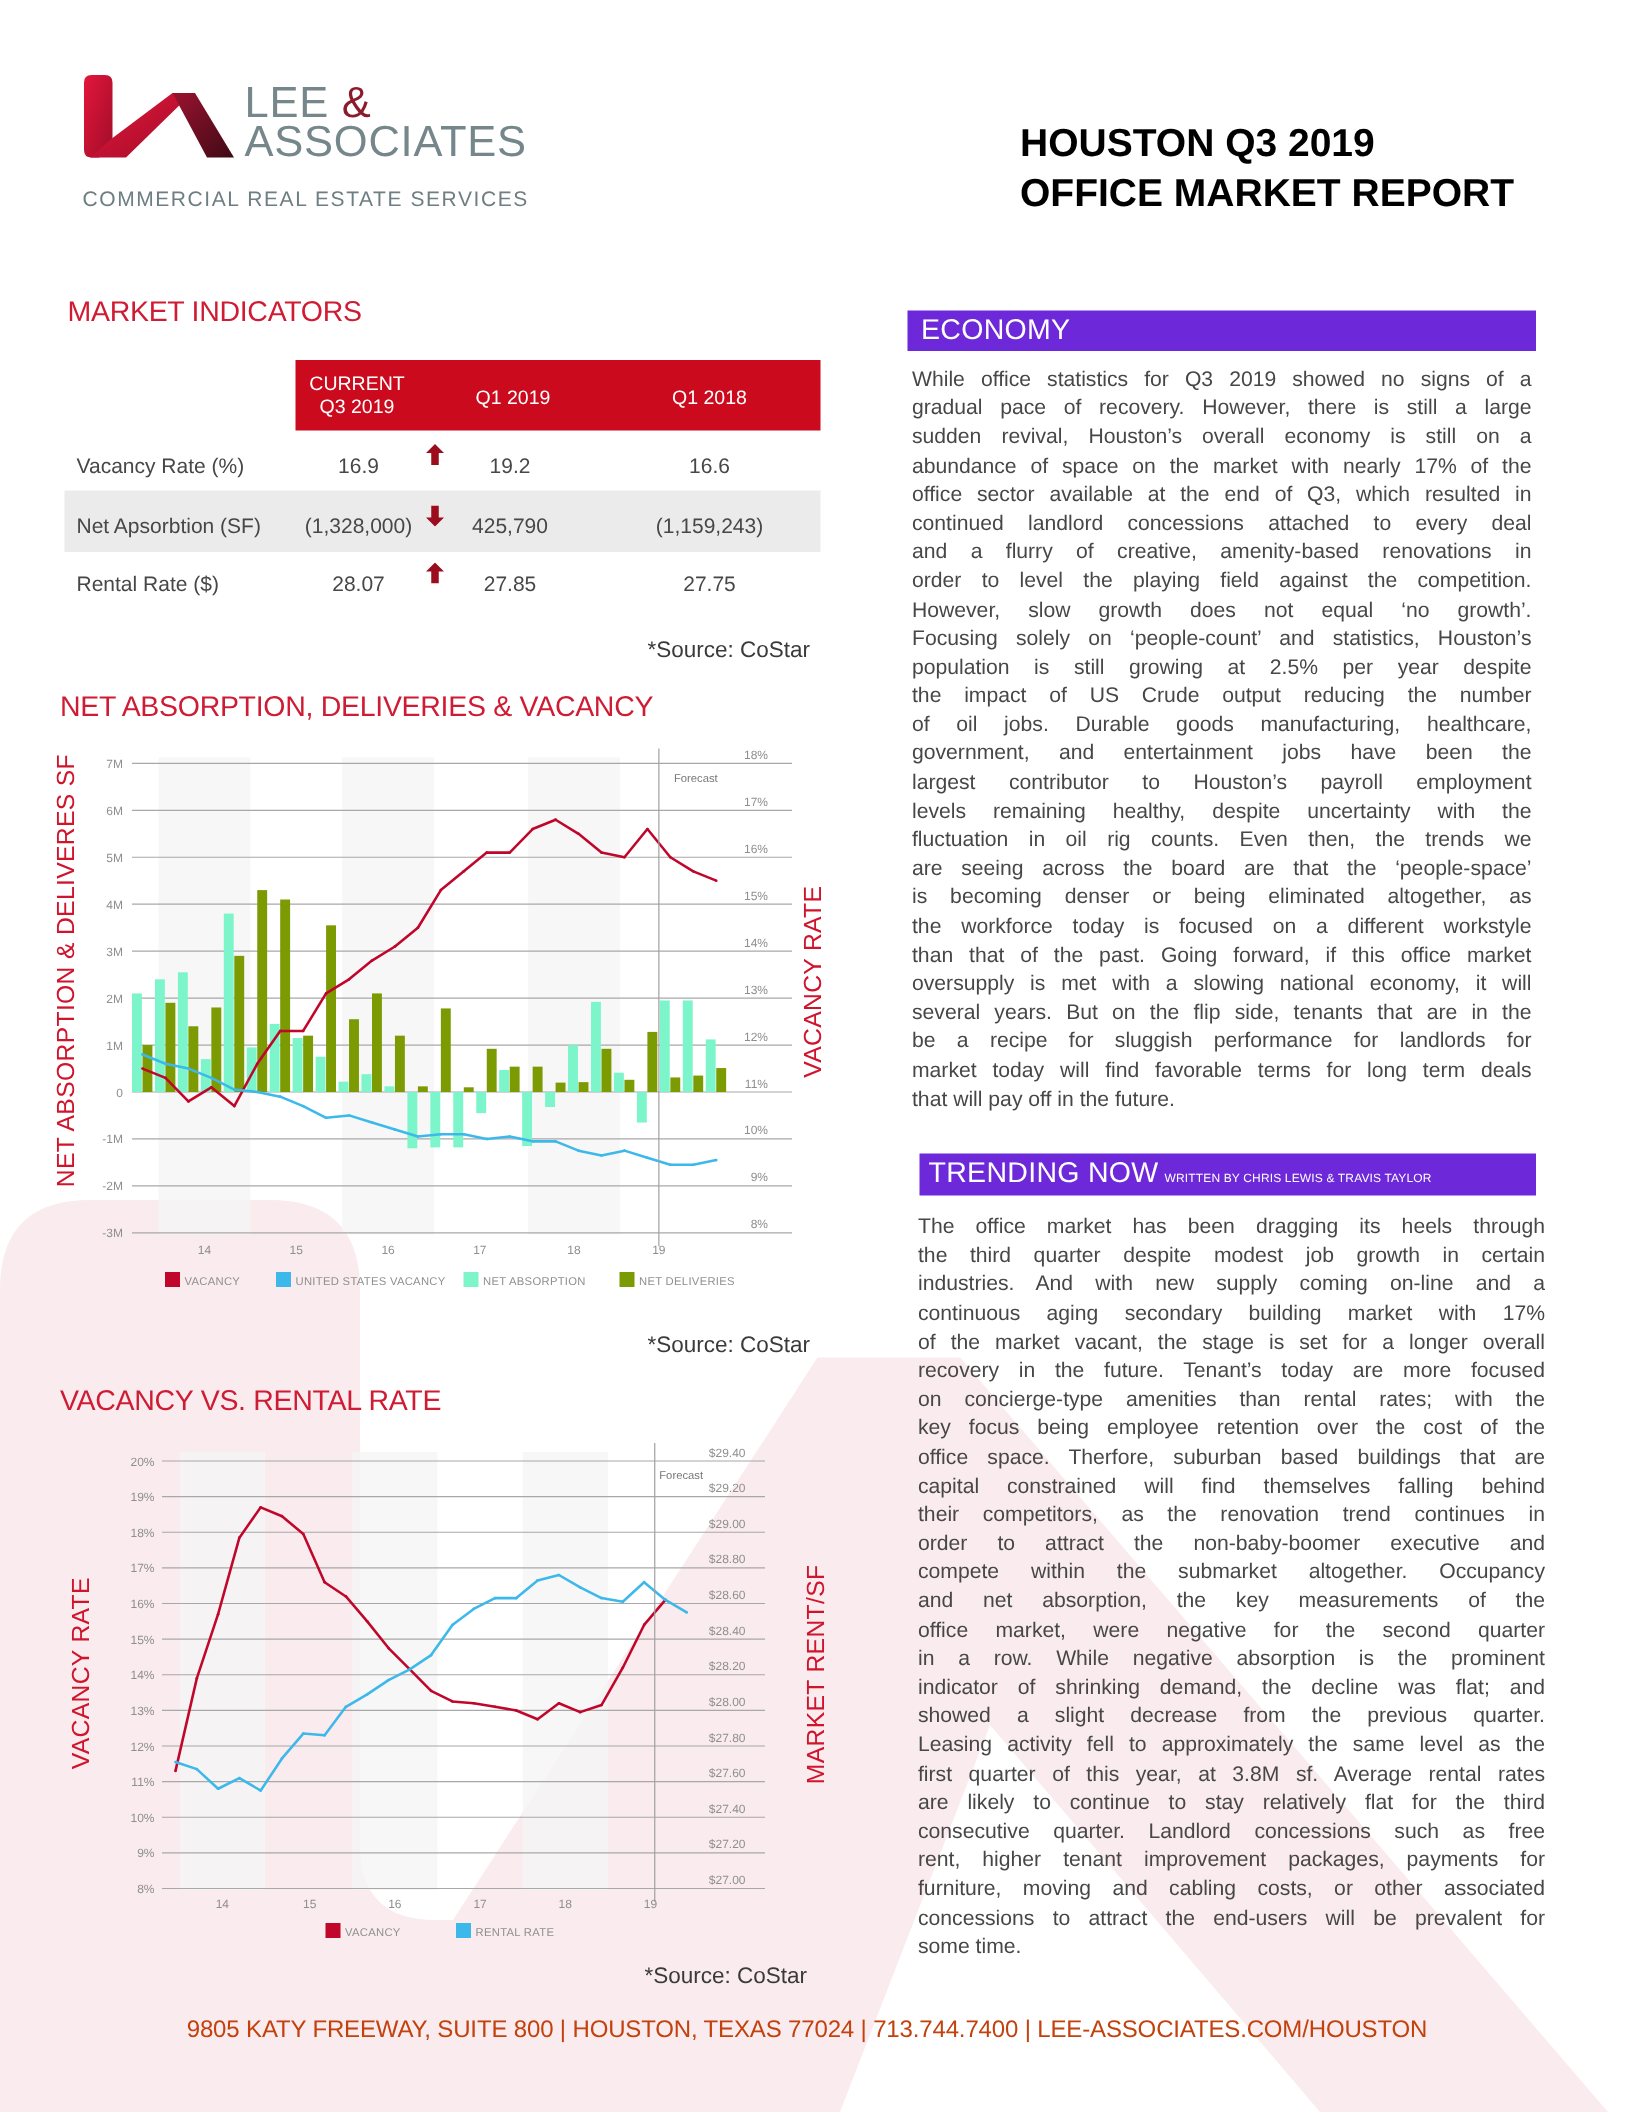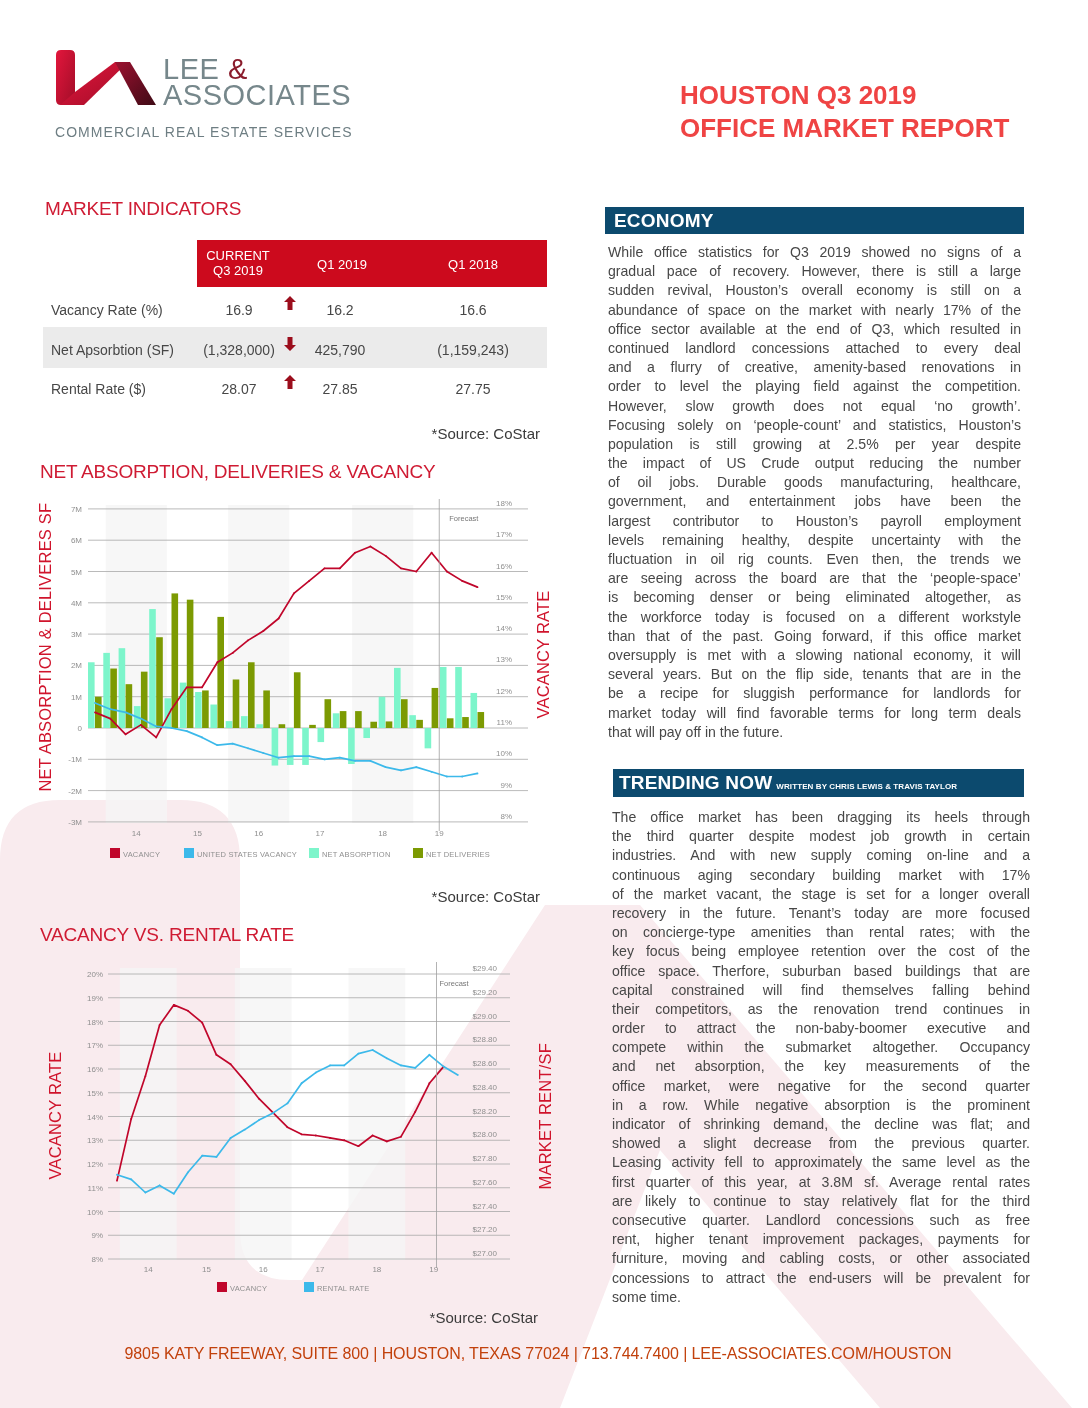--- a/index.html
+++ b/index.html
@@ -4,41 +4,41 @@
 <style>
   html,body{margin:0;padding:0;}
   body{width:1088px;height:1408px;position:relative;background:#ffffff;overflow:hidden;font-family:"Liberation Sans",sans-serif;color:#444;}
   #watermark{position:absolute;left:0;top:0;width:1088px;height:1408px;z-index:0;}
   .layer{position:relative;z-index:1;}
   
   #logo-mark{position:absolute;left:50px;top:45px;width:110px;height:65px;}
   .logo-word{position:absolute;left:163px;font-size:29px;color:#76878b;letter-spacing:0.5px;line-height:29px;}
   .logo-amp{color:#8a1c2c;}
   .tagline{position:absolute;left:55px;top:124px;font-size:14px;letter-spacing:1.05px;color:#6e7e83;white-space:nowrap;}
-  .report-title{position:absolute;left:680px;font-size:26px;font-weight:bold;color:#ef4444;white-space:nowrap;line-height:30px;}
+  .report-title{position:absolute;left:680px;font-size:26px;font-weight:bold;color:#000000;white-space:nowrap;line-height:30px;}
   .section-title{position:absolute;font-size:19px;color:#cf1b33;white-space:nowrap;letter-spacing:-0.2px;text-align:right;}
   
   .tbl-head{position:absolute;left:197px;top:240px;width:350px;height:47px;background:#cc0a1d;}
   .th{position:absolute;color:#fff;font-size:13px;text-align:center;width:110px;line-height:15px;}
   .row-band{position:absolute;left:43px;top:327px;width:504px;height:41px;background:#ebebeb;}
   .cell{position:absolute;font-size:14px;color:#474747;white-space:nowrap;line-height:16px;}
   .cell.c{width:120px;text-align:center;}
   .trend{position:absolute;width:12px;height:14px;}
   .trend svg{display:block;}
   .trend[data-trend="down"] svg{transform:rotate(180deg);}
   .source{position:absolute;font-size:15px;color:#3a3a3a;white-space:nowrap;}
   
   .rot{position:absolute;transform:rotate(-90deg);transform-origin:center center;color:#d0142c;font-size:16.5px;white-space:nowrap;text-align:center;letter-spacing:0.2px;}
   
   .chart-svg{position:absolute;overflow:visible;}
   .tick{font-family:"Liberation Sans",sans-serif;font-size:8px;fill:#8f8f8f;}
   .legend-text{font-family:"Liberation Sans",sans-serif;font-size:7.5px;fill:#8f8f8f;letter-spacing:0.2px;}
   .forecast-text{font-family:"Liberation Sans",sans-serif;font-size:7.5px;fill:#777;}
   
-  .red-bar{position:absolute;background:#0c4a6e;color:#fff;white-space:nowrap;font-weight:bold;}
+  .red-bar{position:absolute;background:#6d28d9;color:#fff;white-space:nowrap;}
   .red-bar .big{font-size:19px;letter-spacing:0.2px;}
   .red-bar .small{font-size:8px;letter-spacing:0.1px;margin-left:4px;}
   .col-text{position:absolute;}
   .jline{white-space:nowrap;text-align:justify;text-align-last:justify;height:19.2px;line-height:19.2px;font-size:14.1px;color:#474747;overflow:visible;}
   .jline:last-child{text-align-last:left;}
   .footer{position:absolute;left:0;width:1076px;top:1345px;text-align:center;font-size:16px;color:#c2410c;white-space:nowrap;letter-spacing:-0.1px;}
 </style>
 </head>
 <body>
 
@@ -87,21 +87,21 @@
   <div class="row-band"></div>
 
   <div>
     <div class="cell" style="left:51px;top:302px">Vacancy Rate (%)</div>
     <div class="cell c" style="left:179px;top:302px">16.9</div>
     <div class="trend" style="left:284px;top:296px" data-trend="up">
       <svg width="12" height="14" viewBox="0 0 12 14">
           <path d="M6 0 L12 6 L8.5 6 L8.5 14 L3.5 14 L3.5 6 L0 6 Z" fill="#9b0d1c"></path>
         </svg>
     </div>
-    <div class="cell c" style="left:280px;top:302px">16.2</div>
+    <div class="cell c" style="left:280px;top:302px">19.2</div>
     <div class="cell c" style="left:413px;top:302px">16.6</div>
   </div>
 
   <div>
     <div class="cell" style="left:51px;top:342px">Net Apsorbtion (SF)</div>
     <div class="cell c" style="left:179px;top:342px">(1,328,000)</div>
     <div class="trend" style="left:284px;top:337px" data-trend="down">
       <svg width="12" height="14" viewBox="0 0 12 14">
           <path d="M6 0 L12 6 L8.5 6 L8.5 14 L3.5 14 L3.5 6 L0 6 Z" fill="#9b0d1c"></path>
         </svg>

